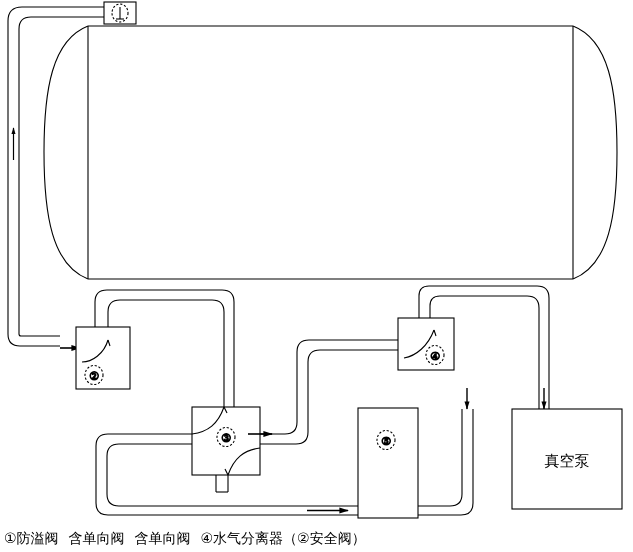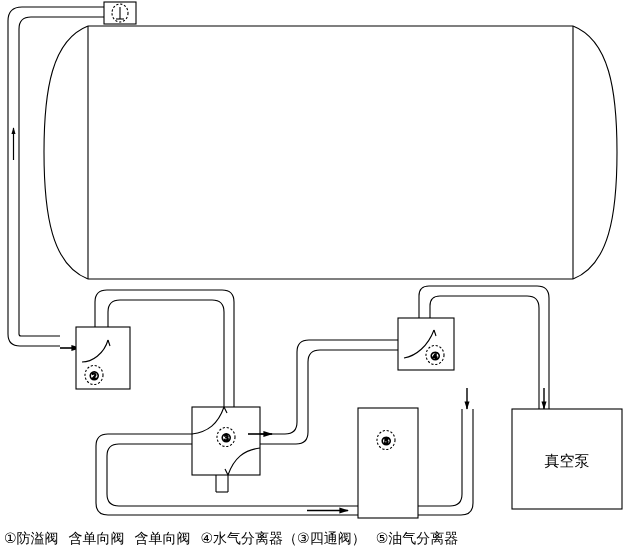--- a/index.html
+++ b/index.html
@@ -183,17 +183,16 @@
       </g>
     </g>
 
     <text x="567" y="466" font-size="15" text-anchor="middle" fill="#000">真空泵</text>
   </svg>
 
   <div class="legend-row">
     <span class="legend-item">①防溢阀</span>
     <span class="legend-item">含单向阀</span>
     <span class="legend-item">含单向阀</span>
-    <span class="legend-item">④水气分离器（③四通阀）</span>
-    <span class="legend-item">⑤油气分离器</span>
+    <span class="legend-item">④水气分离器（②安全阀）</span>
   </div>
 
 </div>
 
 </body></html>

